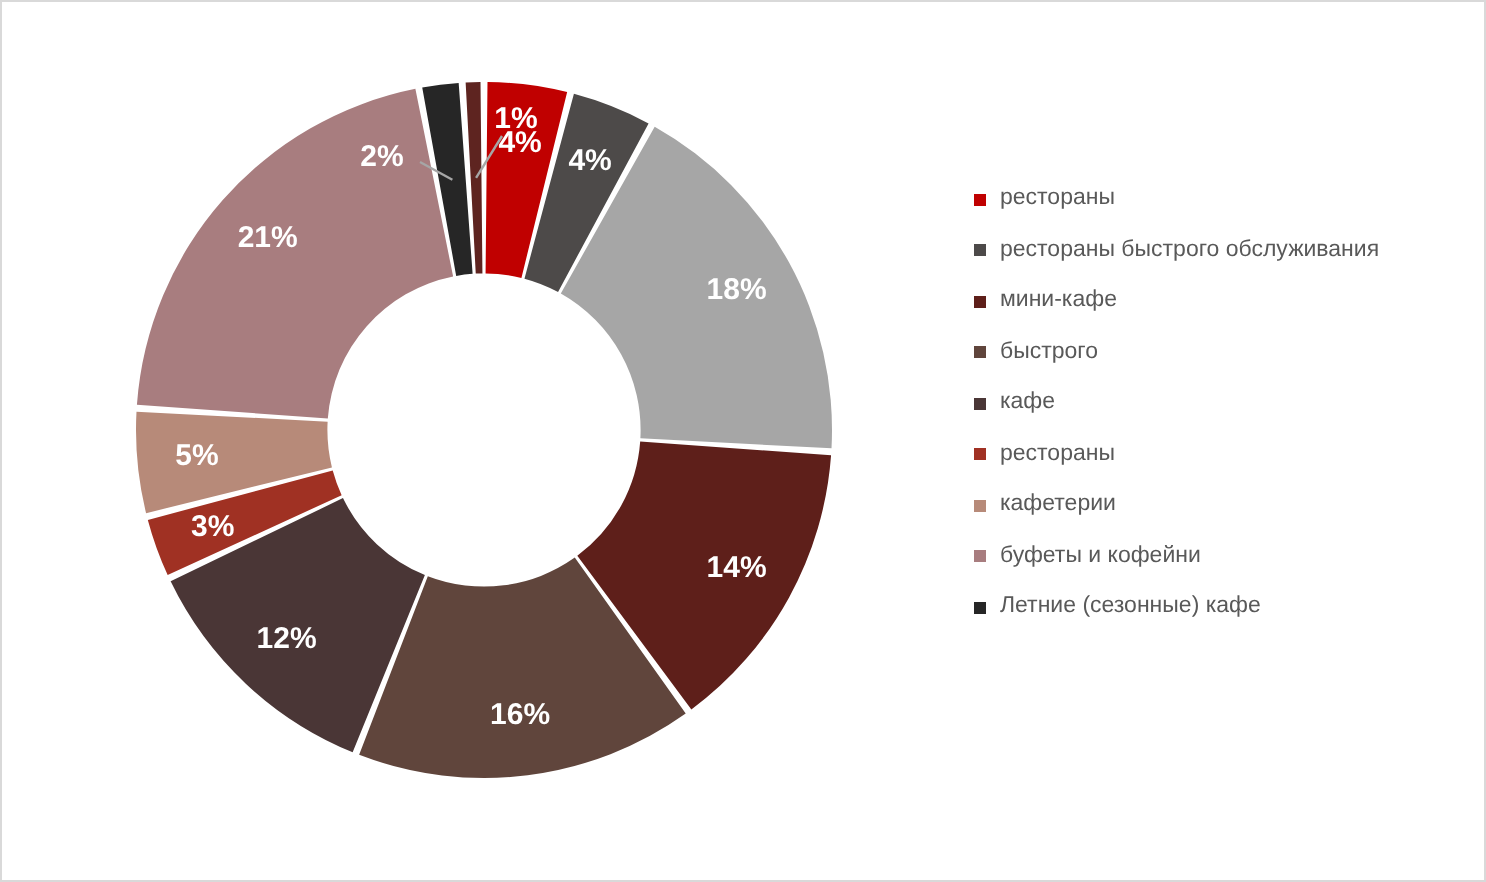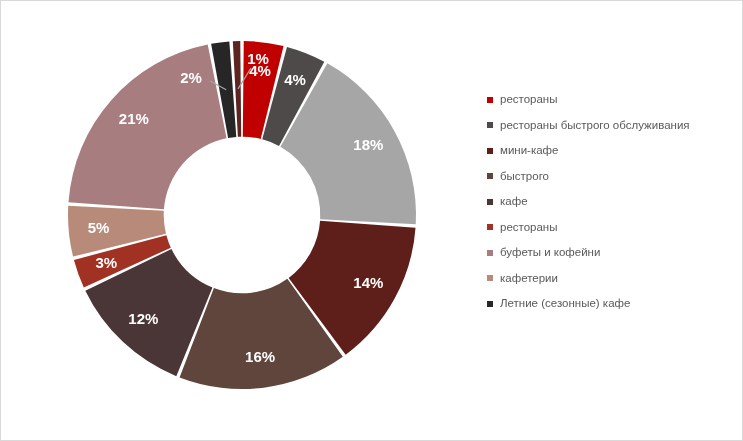--- a/index.html
+++ b/index.html
@@ -130,26 +130,26 @@
       </div>
       <div class="legend-item">
         <span class="legend-marker" style="background: rgb(74, 54, 54);"></span>
         <span class="legend-label">кафе</span>
       </div>
       <div class="legend-item">
         <span class="legend-marker" style="background: rgb(160, 49, 35);"></span>
         <span class="legend-label">рестораны</span>
       </div>
       <div class="legend-item">
+        <span class="legend-marker" style="background: rgb(183, 138, 121);"></span>
+        <span class="legend-label">кафетерии</span>
+      </div>
+      <div class="legend-item">
         <span class="legend-marker" style="background: rgb(168, 125, 127);"></span>
         <span class="legend-label">буфеты и кофейни</span>
-      </div>
-      <div class="legend-item">
-        <span class="legend-marker" style="background: rgb(183, 138, 121);"></span>
-        <span class="legend-label">кафетерии</span>
       </div>
       <div class="legend-item">
         <span class="legend-marker" style="background: rgb(38, 38, 38);"></span>
         <span class="legend-label">Летние (сезонные) кафе</span>
       </div>
     </div>
 
 </div>
 
 </body></html>

